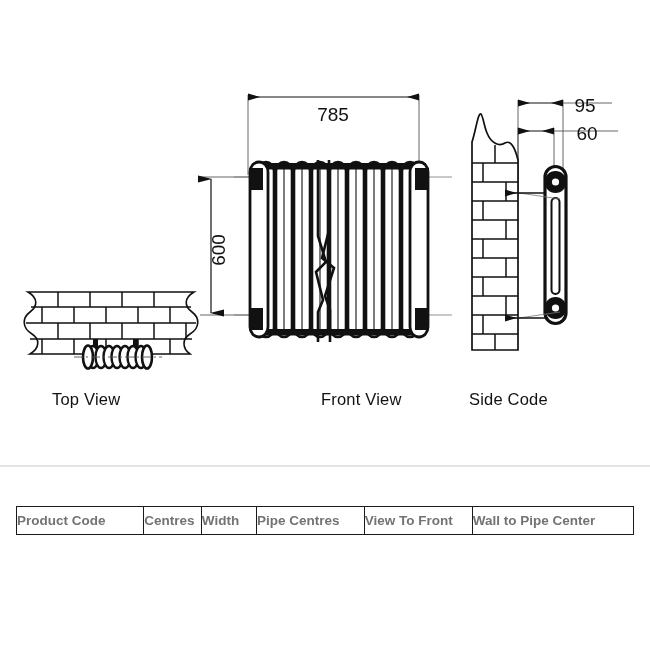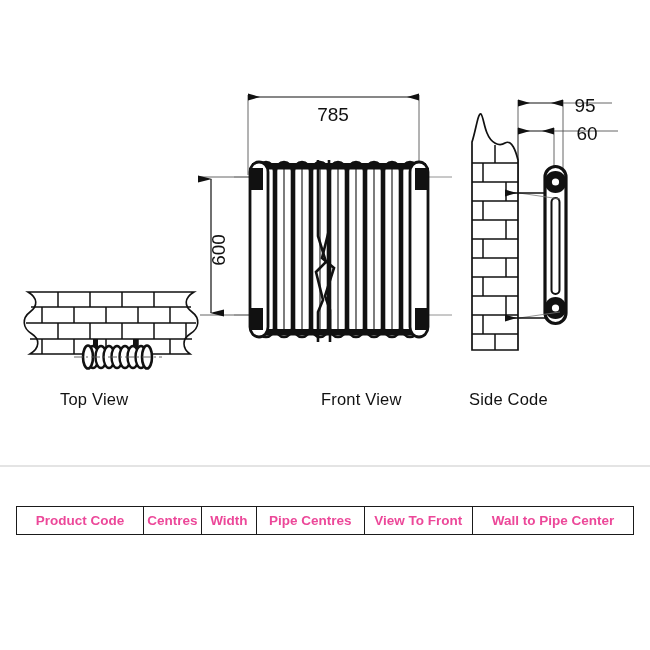--- a/index.html
+++ b/index.html
@@ -23,24 +23,23 @@
   
   #spec-table{
     position:absolute;
     left:16px; top:506px;
     width:618px;
     border-collapse:collapse;
     font-family:"Liberation Sans", sans-serif;
   }
   #spec-table td{
     border:1.6px solid #1a1a1a;
-    text-align:center;
     font-weight:bold;
     font-size:13.5px;
-    color:#ec4899;
+    color:#737373;
     padding:0;
     height:27px;
     line-height:27px;
     white-space:nowrap;
   }
   #spec-table tr.units td{font-weight:bold;}
   .c0{width:128px;}
   .c1{width:57px;}
   .c2{width:55px;}
   .c3{width:108px;}
@@ -276,21 +275,21 @@
         <line x1="519" y1="318" x2="560" y2="312" stroke="#777" stroke-width="0.8"></line>
 
         <line x1="545" y1="193" x2="506" y2="193" stroke="#111" stroke-width="1.6" marker-end="url(#arrIn)"></line>
         <line x1="545" y1="318" x2="506" y2="318" stroke="#111" stroke-width="1.6" marker-end="url(#arrIn)"></line>
       </g>
     </g>
 
     <line x1="0" y1="466" x2="650" y2="466" stroke="#c9c9c9" stroke-width="1"></line>
   </svg>
 
-  <div class="viewlabel" style="left:60px;  top:390px;">Top View</div>
+  <div class="viewlabel" style="left:52px;  top:390px;">Top View</div>
   <div class="viewlabel" style="left:277px; top:390px;margin-left:44px;">Front View</div>
   <div class="viewlabel" style="left:469px; top:390px;">Side Code</div>
 
   <table id="spec-table">
     <tbody>
       <tr>
         <td class="c0">Product  Code</td>
         <td class="c1">Centres</td>
         <td class="c2">Width</td>
         <td class="c3">Pipe Centres</td>

